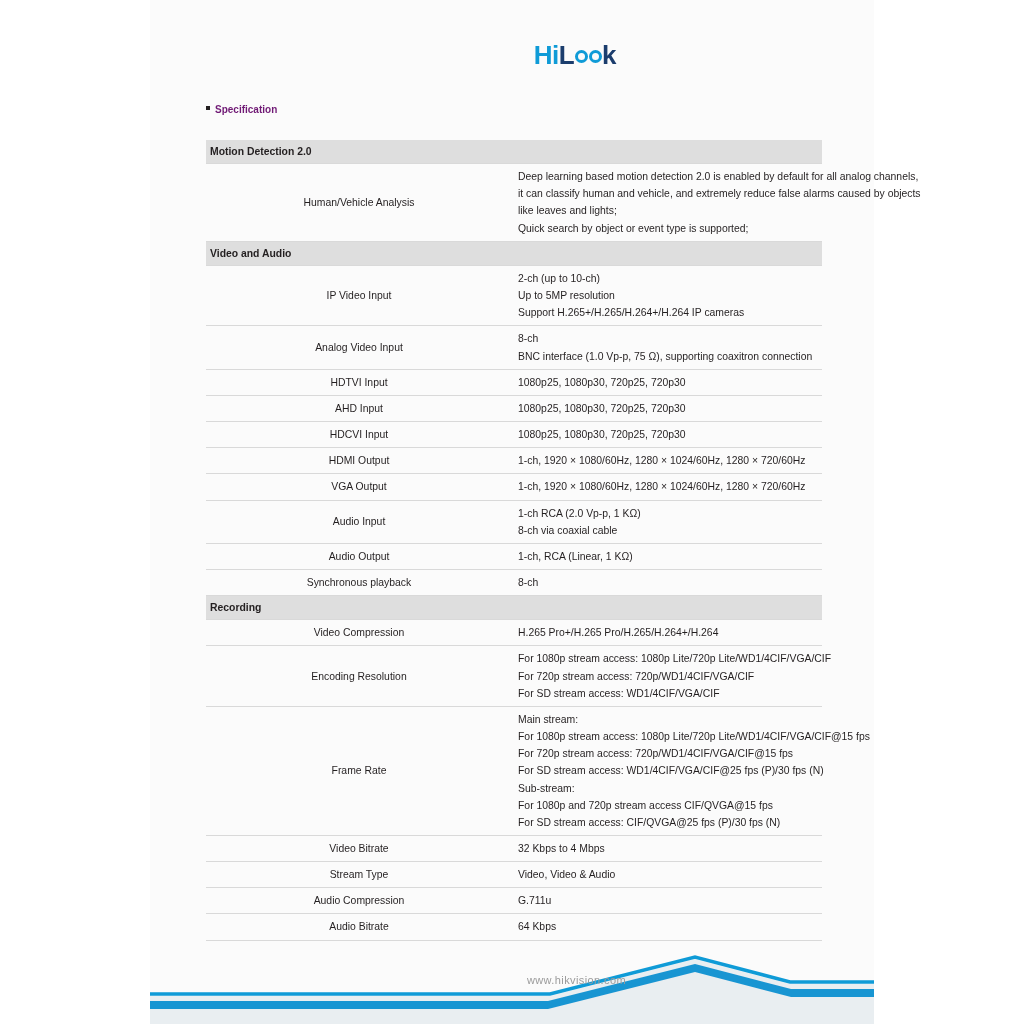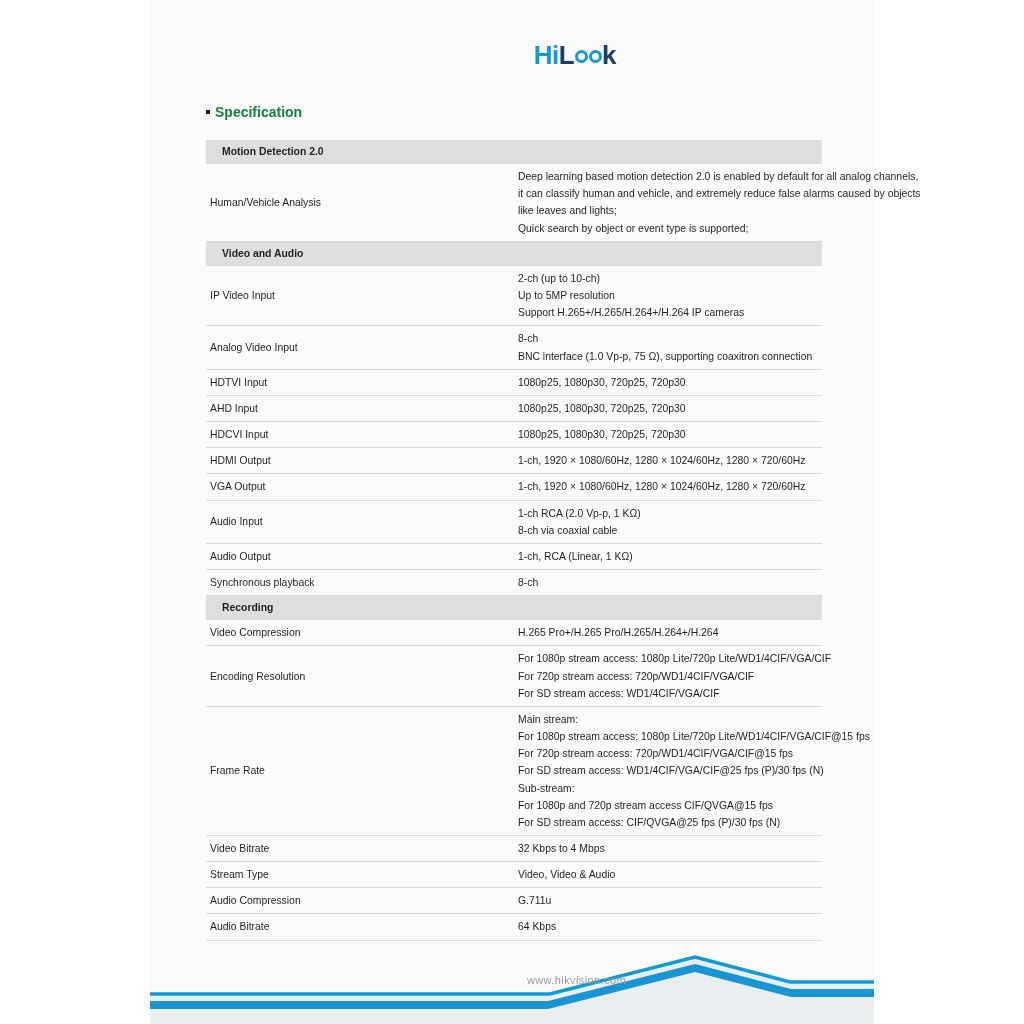--- a/index.html
+++ b/index.html
@@ -57,23 +57,23 @@
     border-radius: 50%;
     box-sizing: border-box;
     margin: 0 0.5px;
     vertical-align: 1px;
   }
 
   .section-title {
     position: absolute;
     left: 206px;
     top: 104px;
-    font-size: 14px;
+    font-size: 10px;
     font-weight: bold;
-    color: #15803d;
+    color: #701a75;
   }
   .section-title .sq {
     display: inline-block;
     width: 4px;
     height: 4px;
     background: #231f20;
     vertical-align: 3px;
     margin-right: 5px;
   }
 
@@ -89,29 +89,30 @@
   }
   table.spec td {
     border-bottom: 1px solid #d9d9d9;
     padding: 4px 6px 4px 4px;
     vertical-align: middle;
     line-height: 1.65;
   }
   td.label {
     width: 180px;
     color: #231f20;
+    text-align: center;
   }
   td.value {
     width: 436px;
   }
   tr.group td {
     background: #dedede;
     font-weight: bold;
     border-bottom: 1px solid #d9d9d9;
-    padding: 3px 16px;
+    padding: 3px 4px;
   }
   .lines > div {
     white-space: nowrap;
   }
 
   
   .wave {
     position: absolute;
     left: 150px;
     bottom: 0;

